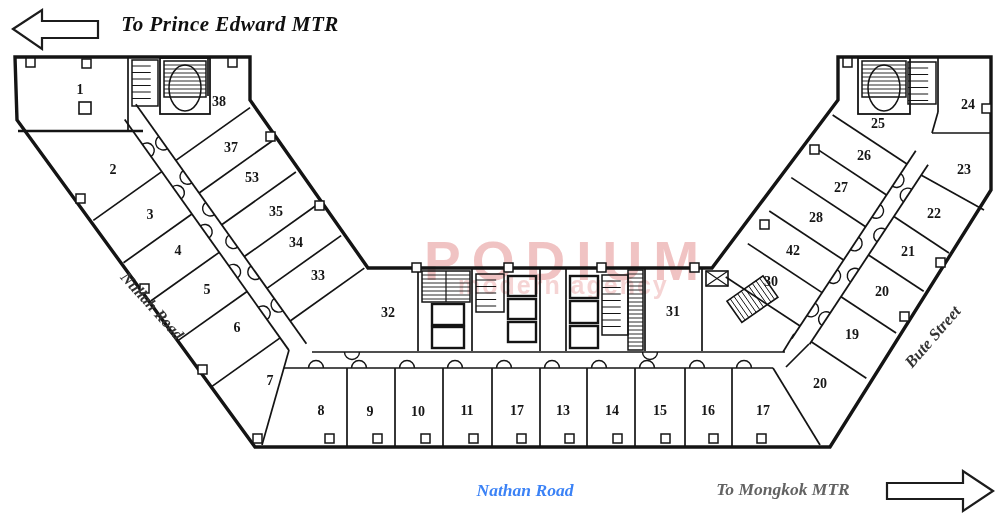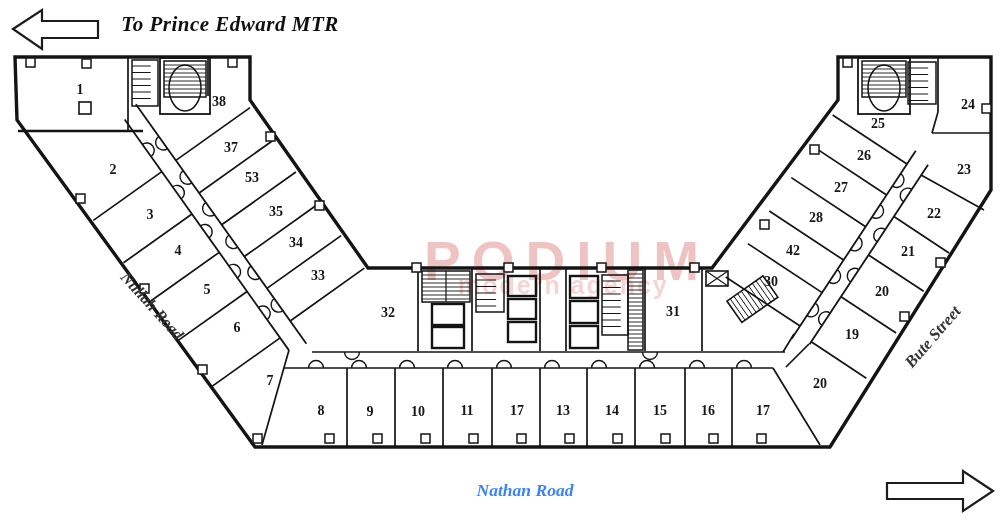--- a/index.html
+++ b/index.html
@@ -254,20 +254,21 @@
     <polygon points="3,22 32,3 32,14 88,14 88,31 32,31 32,42" fill="#fff" stroke="#1c1c1c" stroke-width="2.2"></polygon>
   </svg>
   <svg class="arrow arrowR" width="112" height="48">
     <polygon points="109,23 79,3 79,15 3,15 3,31 79,31 79,43" fill="#fff" stroke="#1c1c1c" stroke-width="2.2"></polygon>
   </svg>
 
   <div class="lbl prince">To Prince Edward MTR</div>
   <div class="lbl nullah">Nullah Road</div>
   <div class="lbl bute">Bute Street</div>
   <div class="lbl nathan">Nathan Road</div>
+  <div class="lbl mongkok">To Mongkok MTR</div>
 
   <div id="unitLayer">
       <div class="unit" style="left: 80px; top: 90px;">1</div>
       <div class="unit" style="left: 113px; top: 170px;">2</div>
       <div class="unit" style="left: 150px; top: 215px;">3</div>
       <div class="unit" style="left: 178px; top: 251px;">4</div>
       <div class="unit" style="left: 207px; top: 290px;">5</div>
       <div class="unit" style="left: 237px; top: 328px;">6</div>
       <div class="unit" style="left: 270px; top: 381px;">7</div>
       <div class="unit" style="left: 321px; top: 411px;">8</div>

